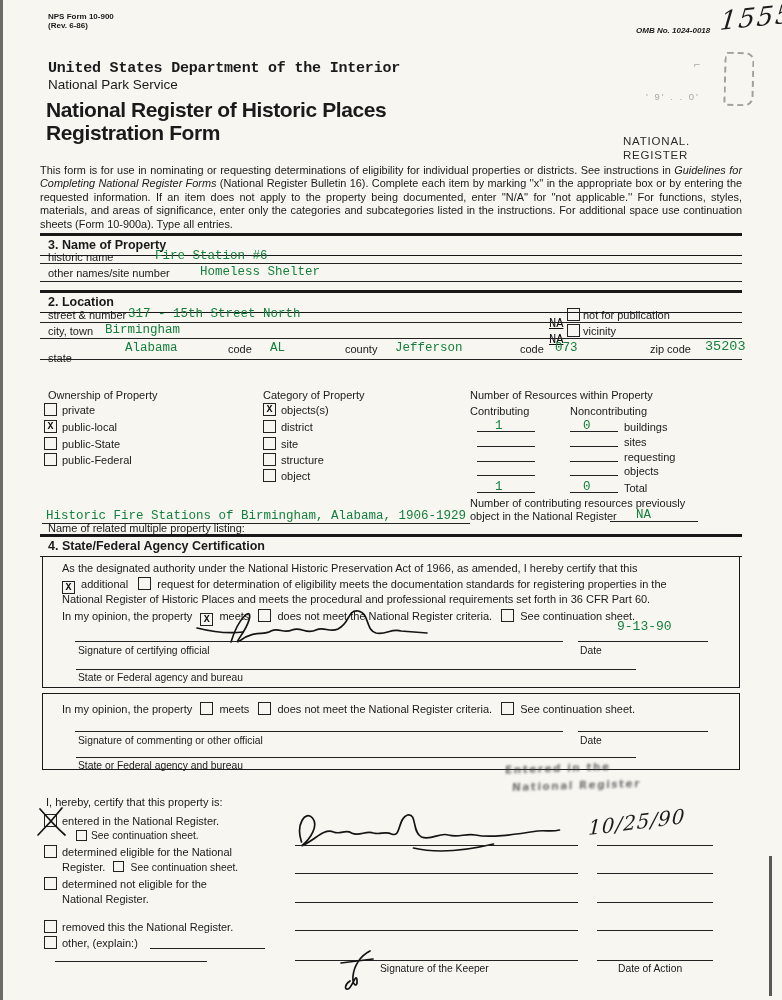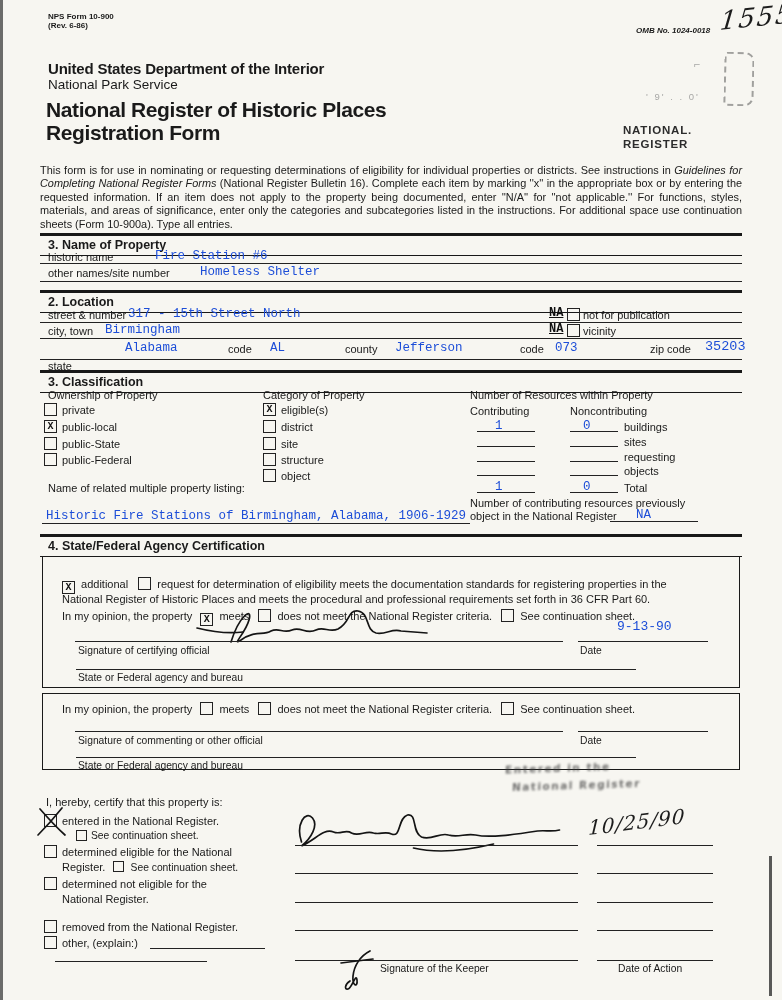--- a/index.html
+++ b/index.html
@@ -2,24 +2,24 @@
 <html><head>
 <meta charset="utf-8">
 <style>
   html,body{margin:0;padding:0;background:#888;}
   .page{position:relative;width:782px;height:1000px;background:#f7f6f1;overflow:hidden;
         font-family:"Liberation Sans",sans-serif;color:#1a1a1a;}
   .abs{position:absolute;white-space:nowrap;}
   .lbl{font-size:11px;color:#1a1a1a;}
   .lbl-sm{font-size:10.3px;color:#1a1a1a;}
   .tiny{font-size:8px;font-weight:bold;}
-  .mono{font-family:"Liberation Mono","DejaVu Sans Mono",monospace;font-size:12.5px;color:#1d4ed8;}
+  .mono{font-family:"Liberation Mono","DejaVu Sans Mono",monospace;font-size:12.5px;color:#15803d;}
   .mono-sm{font-family:"Liberation Mono","DejaVu Sans Mono",monospace;font-size:12px;color:#101010;}
-  .b{font-weight:bold;}
-  .dept{font-size:15px;font-weight:bold;letter-spacing:-0.2px;}
+  .b{font-weight:normal;margin-top:11px;}
+  .dept{font-size:15px;font-weight:bold;letter-spacing:-0.2px;font-family:Liberation Mono, monospace;}
   .nps{font-size:13.5px;}
   .title{font-size:21px;font-weight:bold;letter-spacing:-0.4px;}
   .sec-head{position:absolute;border-top:3px solid #181818;border-bottom:1.8px solid #181818;
             font-size:12.5px;font-weight:bold;padding:2px 0 3px 8px;box-sizing:border-box;white-space:nowrap;}
   .rule{position:absolute;background:#222;height:1.4px;}
   .boxed{position:absolute;border:1.8px solid #1a1a1a;box-sizing:border-box;}
   .cb{display:inline-block;width:11px;height:11px;border:1.4px solid #222;box-sizing:content-box;
       vertical-align:-2px;text-align:center;font-family:"Liberation Mono",monospace;
       font-size:10px;font-weight:bold;line-height:11px;color:#101010;}
   .cb-sm{width:9px;height:9px;vertical-align:-1px;line-height:9px;}
@@ -75,48 +75,47 @@
   <div class="abs lbl" style="left:583px;top:309px">not for publication</div>
   <div class="rule" style="left:40px;top:322px;width:702px"></div>
 
   <div class="abs lbl" style="left:48px;top:325px">city, town</div>
   <div class="abs mono" style="left:105px;top:323px">Birmingham</div>
   <div class="abs mono-sm b" style="left:549px;top:322px;text-decoration:underline">NA</div>
   <span class="cb abs" style="left:567px;top:324px"></span>
   <div class="abs lbl" style="left:583px;top:325px">vicinity</div>
   <div class="rule" style="left:40px;top:338px;width:702px"></div>
 
-  <div class="abs lbl" style="left:48px;top:360px">state</div>
+  <div class="abs lbl" style="left:48px;top:352px">state</div>
   <div class="abs mono" style="left:125px;top:341px">Alabama</div>
   <div class="abs lbl" style="left:228px;top:343px">code</div>
   <div class="abs mono" style="left:270px;top:341px">AL</div>
   <div class="abs lbl" style="left:345px;top:343px">county</div>
   <div class="abs mono" style="left:395px;top:341px">Jefferson</div>
   <div class="abs lbl" style="left:520px;top:343px">code</div>
   <div class="abs mono" style="left:555px;top:341px">073</div>
   <div class="abs lbl" style="left:650px;top:343px">zip code</div>
   <div class="abs mono" style="left:705px;top:339px;font-size:13.5px">35203</div>
   <div class="rule" style="left:40px;top:359px;width:702px"></div>
 
-  <div class="sec-head" style="left:40px;top:370px;width:702px">3. Classification</div>
   <div class="abs lbl" style="left:48px;top:389px">Ownership of Property</div>
   <div class="abs lbl" style="left:263px;top:389px">Category of Property</div>
   <div class="abs lbl" style="left:470px;top:389px">Number of Resources within Property</div>
 
   <span class="cb abs" style="left:44px;top:403px"></span>
   <div class="abs lbl" style="left:62px;top:404px">private</div>
   <span class="cb abs" style="left:44px;top:420px"><span>X</span></span>
   <div class="abs lbl" style="left:62px;top:421px">public-local</div>
   <span class="cb abs" style="left:44px;top:437px"></span>
   <div class="abs lbl" style="left:62px;top:438px">public-State</div>
   <span class="cb abs" style="left:44px;top:453px"></span>
   <div class="abs lbl" style="left:62px;top:454px">public-Federal</div>
 
   <span class="cb abs" style="left:263px;top:403px"><span>X</span></span>
-  <div class="abs lbl" style="left:281px;top:404px">eligible(s)</div>
+  <div class="abs lbl" style="left:281px;top:404px">objects(s)</div>
   <span class="cb abs" style="left:263px;top:420px"></span>
   <div class="abs lbl" style="left:281px;top:421px">district</div>
   <span class="cb abs" style="left:263px;top:437px"></span>
   <div class="abs lbl" style="left:281px;top:438px">site</div>
   <span class="cb abs" style="left:263px;top:453px"></span>
   <div class="abs lbl" style="left:281px;top:454px">structure</div>
   <span class="cb abs" style="left:263px;top:469px"></span>
   <div class="abs lbl" style="left:281px;top:470px">object</div>
 
   <div class="abs lbl" style="left:470px;top:405px">Contributing</div>
@@ -139,31 +138,32 @@
   <div class="rule" style="left:477px;top:475px;width:58px"></div>
   <div class="rule" style="left:570px;top:475px;width:48px"></div>
   <div class="abs lbl" style="left:624px;top:465px">objects</div>
 
   <div class="abs mono" style="left:495px;top:480px">1</div>
   <div class="abs mono" style="left:583px;top:480px">0</div>
   <div class="rule" style="left:477px;top:492px;width:58px"></div>
   <div class="rule" style="left:570px;top:492px;width:48px"></div>
   <div class="abs lbl" style="left:624px;top:482px">Total</div>
 
-  <div class="abs lbl" style="left:48px;top:482px">Name of related multiple property listing:</div>
+  <div class="abs lbl" style="left:48px;top:522px">Name of related multiple property listing:</div>
   <div class="abs mono" style="left:46px;top:509px">Historic Fire Stations of Birmingham, Alabama, 1906-1929</div>
   <div class="rule" style="left:42px;top:523px;width:428px"></div>
   <div class="abs lbl" style="left:470px;top:497px">Number of contributing resources previously</div>
   <div class="abs lbl" style="left:470px;top:510px">object in the National Register</div>
   <div class="abs mono" style="left:636px;top:508px">NA</div>
   <div class="rule" style="left:610px;top:521px;width:88px"></div>
 
   <div class="sec-head" style="left:40px;top:534px;width:702px">4. State/Federal Agency Certification</div>
   <div class="boxed" style="left:42px;top:556px;width:698px;height:132px"></div>
 
+  <div class="abs lbl" style="left:62px;top:562px">As the designated authority under the National Historic Preservation Act of 1966, as amended, I hereby certify that this</div>
   <div class="abs lbl" style="left:62px;top:577px">
     <span class="cb"><span>X</span></span>
     <span style="margin-left:3px">additional</span>
     <span class="cb" style="margin-left:7px"></span>
     <span style="margin-left:3px">request for determination of eligibility meets the documentation standards for registering properties in the</span>
   </div>
   <div class="abs lbl" style="left:62px;top:593px">National Register of Historic Places and meets the procedural and professional requirements set forth in 36 CFR Part 60.</div>
   <div class="abs lbl" style="left:62px;top:609px">
     <span>In my opinion, the property</span>
     <span class="cb" style="margin-left:5px"><span>X</span></span>
@@ -223,21 +223,21 @@
     <span>Register.</span>
     <span class="cb cb-sm" style="margin-left:5px"></span>
     <span class="lbl-sm" style="margin-left:3px">See continuation sheet.</span>
   </div>
 
   <span class="cb abs" style="left:44px;top:877px"></span>
   <div class="abs lbl" style="left:62px;top:878px">determined not eligible for the</div>
   <div class="abs lbl" style="left:62px;top:893px">National Register.</div>
 
   <span class="cb abs" style="left:44px;top:920px"></span>
-  <div class="abs lbl" style="left:62px;top:921px">removed from the National Register.</div>
+  <div class="abs lbl" style="left:62px;top:921px">removed this the National Register.</div>
 
   <span class="cb abs" style="left:44px;top:936px"></span>
   <div class="abs lbl" style="left:62px;top:937px">other, (explain:)</div>
   <div class="rule" style="left:150px;top:948px;width:115px"></div>
 
   <div class="rule" style="left:55px;top:961px;width:152px"></div>
 
   <svg class="sig" style="left:292px;top:808px" width="275" height="44" viewBox="0 0 272 44">
     <path d="M8 34 C 2 16, 12 2, 19 10 C 25 17, 18 30, 8 38 C 22 32, 30 20, 40 24 C 47 27, 52 21, 58 25 C 66 29, 72 22, 80 25 C 86 27, 92 23, 98 26 C 108 30, 104 10, 114 7 C 124 5, 118 24, 128 29 C 138 33, 146 24, 155 27 C 165 30, 172 25, 182 27 C 196 30, 218 27, 244 23 C 252 22, 258 24, 266 22"></path>
     <path d="M120 40 C 145 46, 175 42, 200 36"></path>

